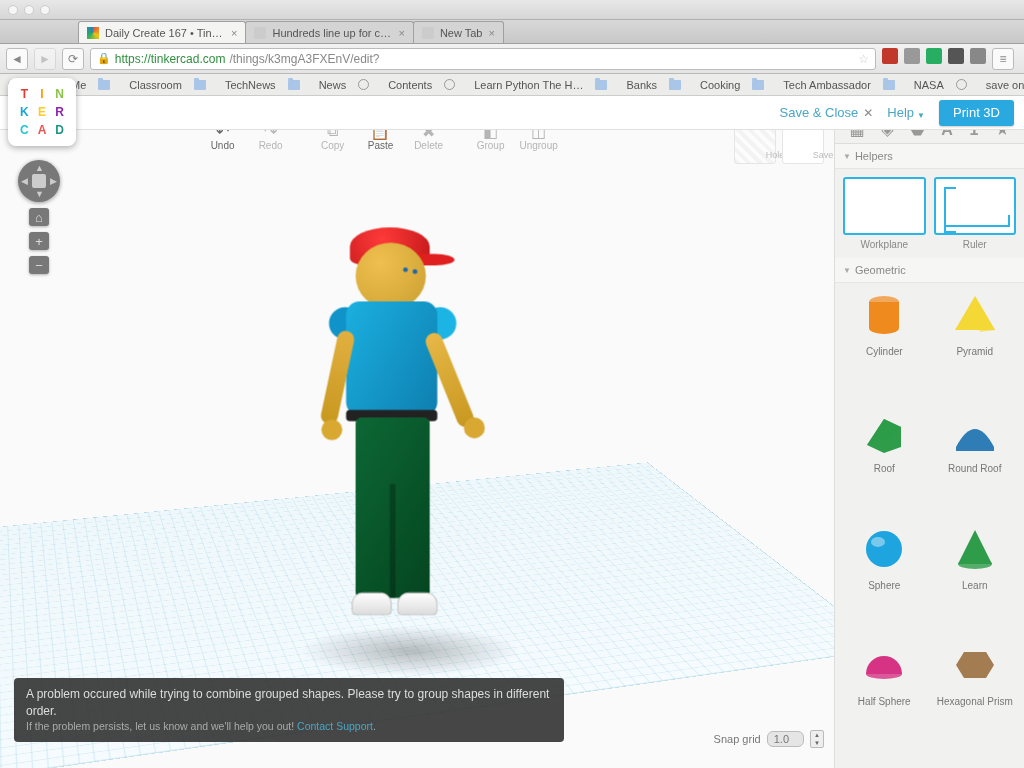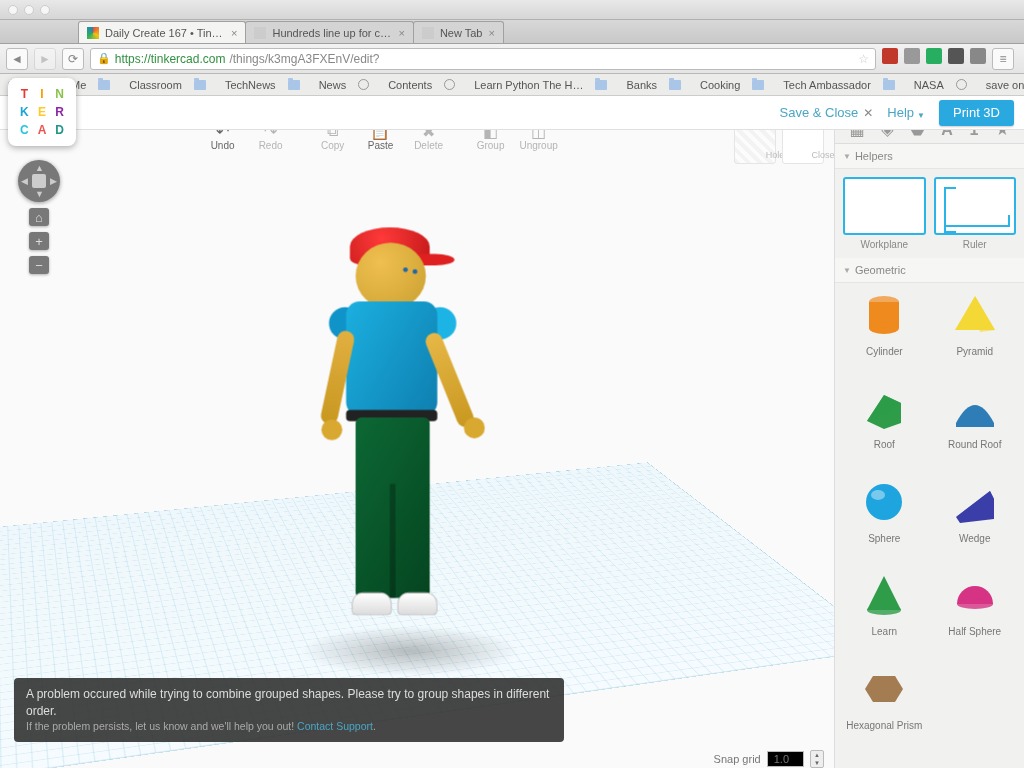--- a/index.html
+++ b/index.html
@@ -89,22 +89,22 @@
 .handL{width:22px;height:22px;background:#d8a830;border-radius:50%;position:absolute;left:12px;top:214px;}
 .handR{width:22px;height:22px;background:#d8a830;border-radius:50%;position:absolute;left:162px;top:212px;}
 .belt{width:96px;height:12px;background:#222;position:absolute;left:38px;top:204px;border-radius:4px;}
 .pants{width:78px;height:190px;background:linear-gradient(120deg,#0d6835,#054520);border-radius:6px;position:absolute;left:48px;top:212px;}
 .pantssplit{width:6px;height:120px;background:rgba(0,0,0,.25);position:absolute;left:84px;top:282px;}
 .shoeL{width:42px;height:24px;background:linear-gradient(#fff,#ddd);border-radius:12px 12px 4px 4px;position:absolute;left:44px;top:396px;border:1px solid #bbb;}
 .shoeR{width:42px;height:24px;background:linear-gradient(#fff,#ddd);border-radius:12px 12px 4px 4px;position:absolute;left:92px;top:396px;border:1px solid #bbb;}
 .eye{width:5px;height:5px;background:#2266aa;border-radius:50%;position:absolute;}
 
 
-.snap{position:absolute;bottom:0;right:10px;font-size:11px;color:#777;display:flex;align-items:center;gap:6px;}
-.snapsel{border:1px solid #bbb;background:#000000;border-radius:0;padding:1px 14px 1px 6px;font-size:11px;text-align:center;}
+.snap{position:absolute;bottom:20px;right:10px;font-size:11px;color:#777;display:flex;align-items:center;gap:6px;}
+.snapsel{border:1px solid #bbb;background:#e5e5e5;border-radius:6px;padding:1px 14px 1px 6px;font-size:11px;text-align:center;}
 .steppers{background:#eee;border:1px solid #bbb;border-radius:2px;width:14px;height:18px;display:flex;flex-direction:column;}
 .steppers span{font-size:6px;color:#666;text-align:center;line-height:8px;}
 
 
 .snack{position:absolute;bottom:26px;left:14px;right:270px;background:rgba(50,50,50,.9);color:#ddd;border-radius:4px;padding:8px 12px;font-size:12px;line-height:1.4;}
 .snack .sub{font-size:10.5px;color:#aaa;}
 .snack .link{color:#4aa6c4;margin-top:8px;}
 
 
 .toolrow{height:28px;display:flex;align-items:center;justify-content:space-around;padding:0 6px;border-bottom:1px solid #ddd;color:#999;}
@@ -275,21 +275,21 @@
       <div style="width:14px"></div>
       <div class="ftbtn"><div class="ic">◧</div><span>Group</span></div>
       <div class="ftbtn"><div class="ic">◫</div><span>Ungroup</span></div>
     </div>
 
     <div class="holecolor">
       <div class="hcbtn hole">
           <span>Hole</span>
         </div>
       <div class="hcbtn">
-          <span>Close</span>
+          <span>Save</span>
         </div>
     </div>
 
     <div class="stage">
       <div class="gridplane"></div>
       <div class="shadow"></div>
       <div class="figure">
         <div class="cap"></div>
           <div class="brim"></div>
         <div class="head">
@@ -389,29 +389,20 @@
             <svg width="50" height="50" viewBox="0 0 50 50">
               <circle cx="25" cy="25" r="18" fill="#1ea5e0"></circle>
               <ellipse cx="19" cy="18" rx="7" ry="5" fill="#fff" opacity=".4"></ellipse>
             </svg>
           </div>
           <div>Sphere</div>
         </div>
         <div class="shape">
           <div class="sw">
             <svg width="50" height="50" viewBox="0 0 50 50">
-              <polygon points="6,40 40,14 44,22 44,42 10,46" fill="#3b3ea8"></polygon>
-              <polygon points="6,40 40,14 44,22" fill="#3b3ea8" opacity=".7"></polygon>
-            </svg>
-          </div>
-          <div>Wedge</div>
-        </div>
-        <div class="shape">
-          <div class="sw">
-            <svg width="50" height="50" viewBox="0 0 50 50">
               <polygon points="25,6 42,40 8,40" fill="#2e9c49"></polygon>
               <ellipse cx="25" cy="40" rx="17" ry="5" fill="#2e9c49" opacity=".8"></ellipse>
             </svg>
           </div>
           <div>Learn</div>
         </div>
         <div class="shape">
           <div class="sw">
             <svg width="50" height="50" viewBox="0 0 50 50">
               <path d="M7 34 A18 18 0 0 1 43 34 Z" fill="#d63384"></path>

